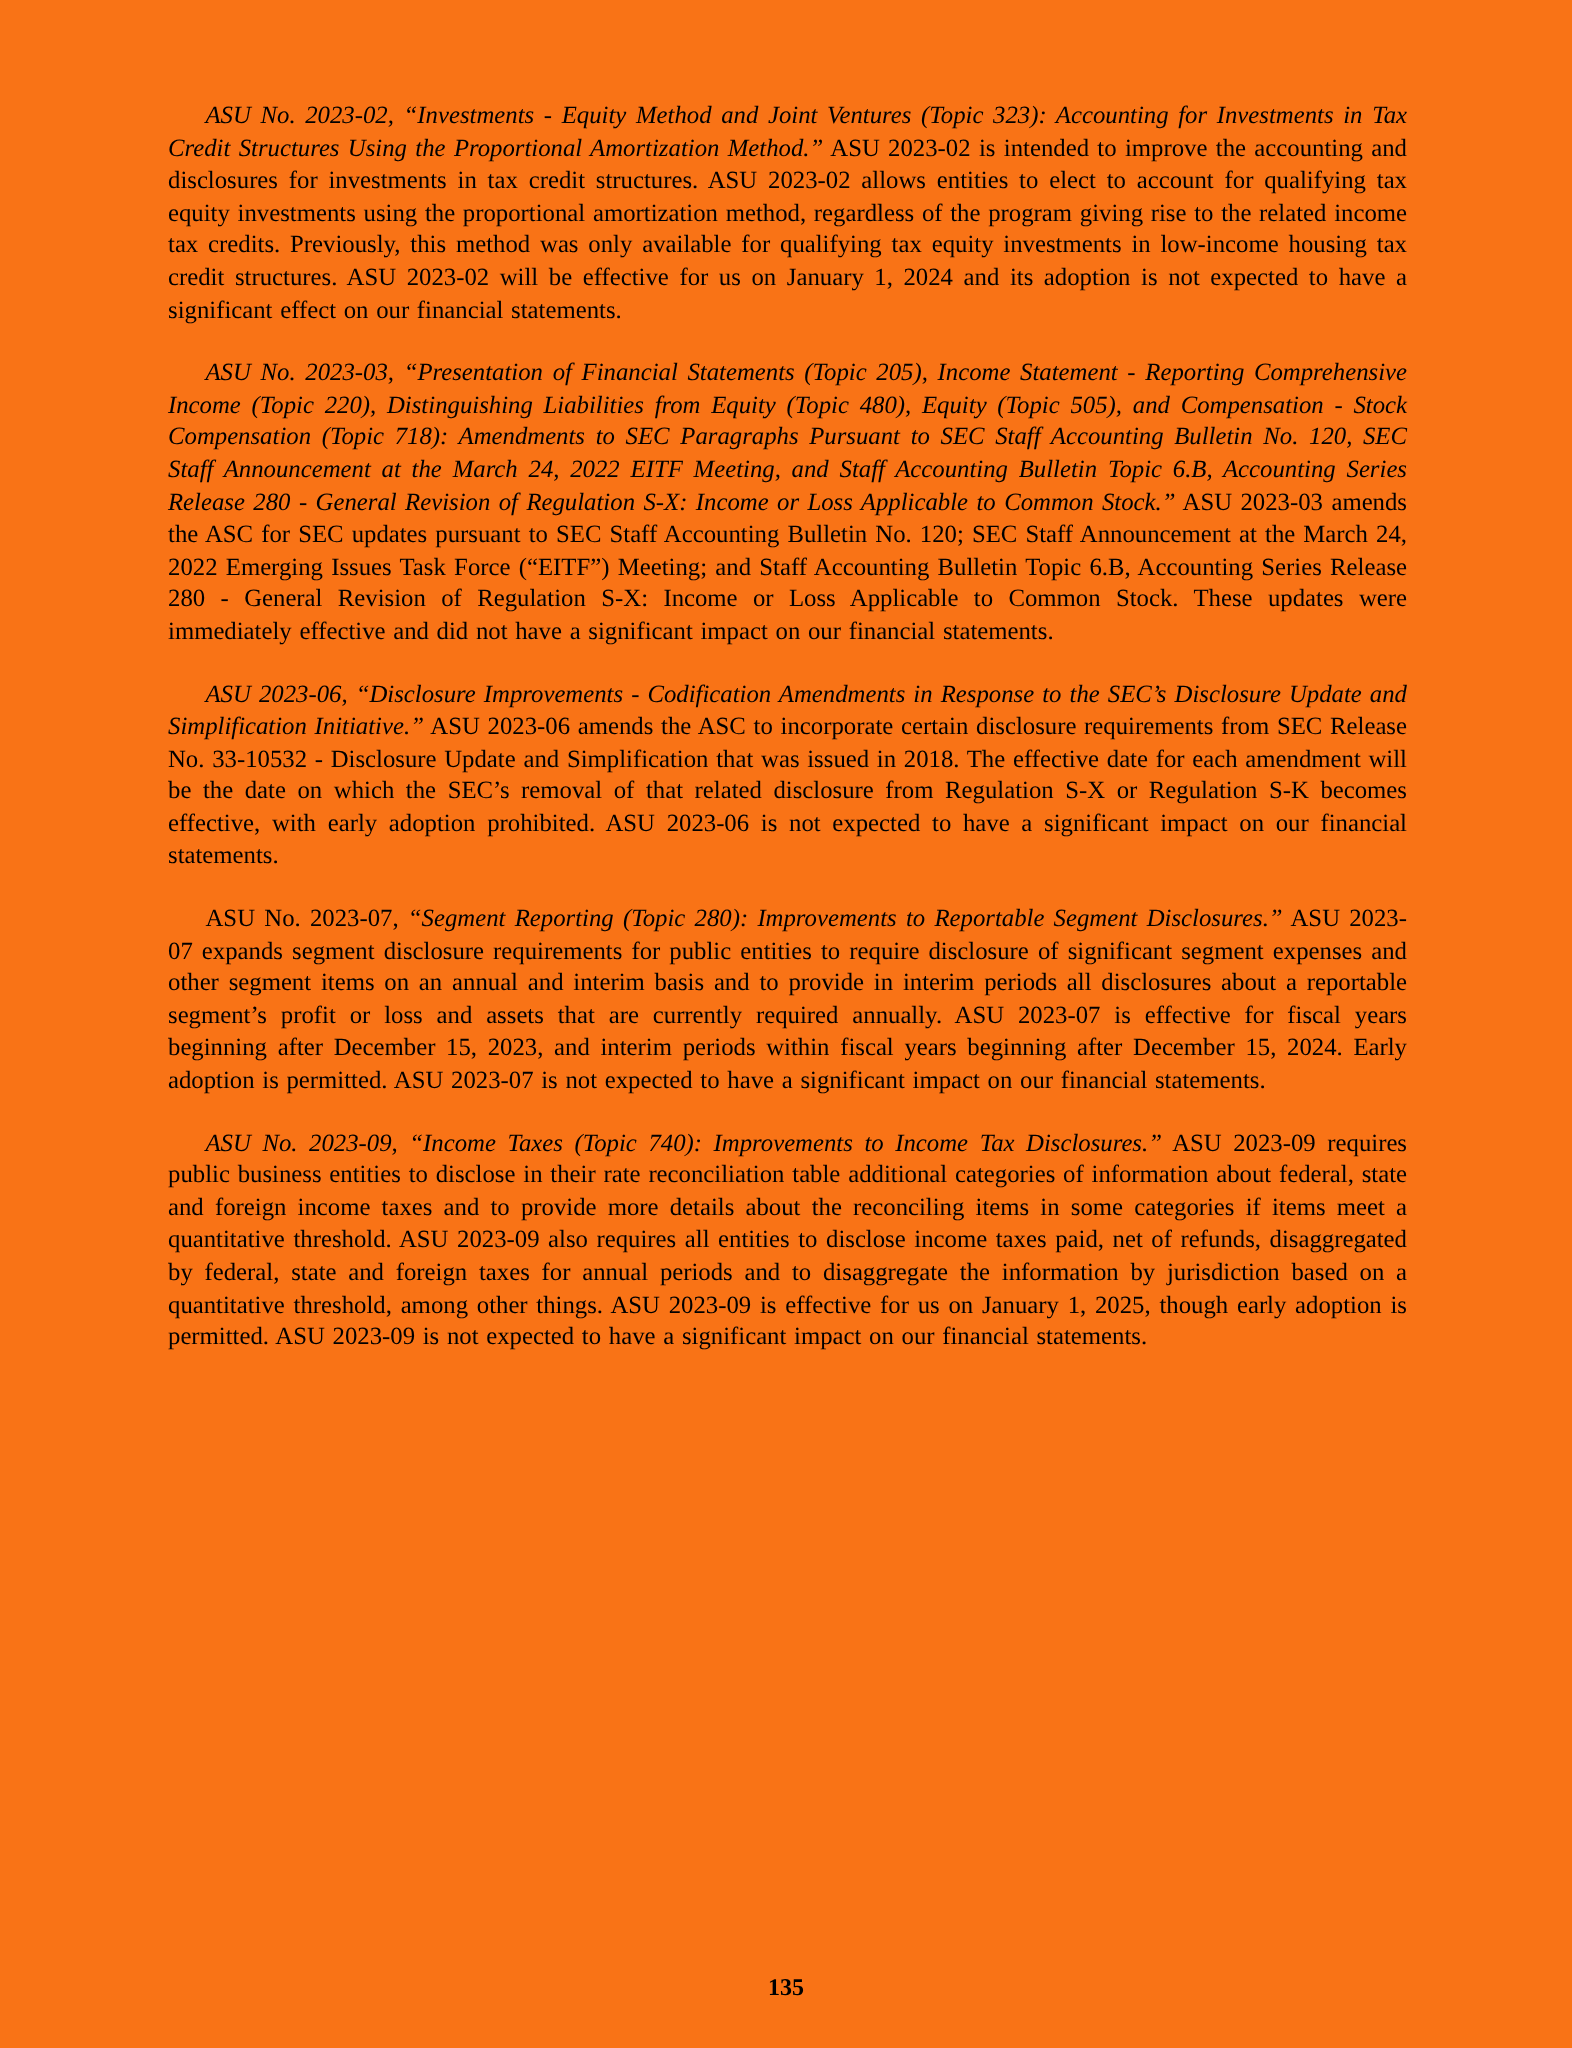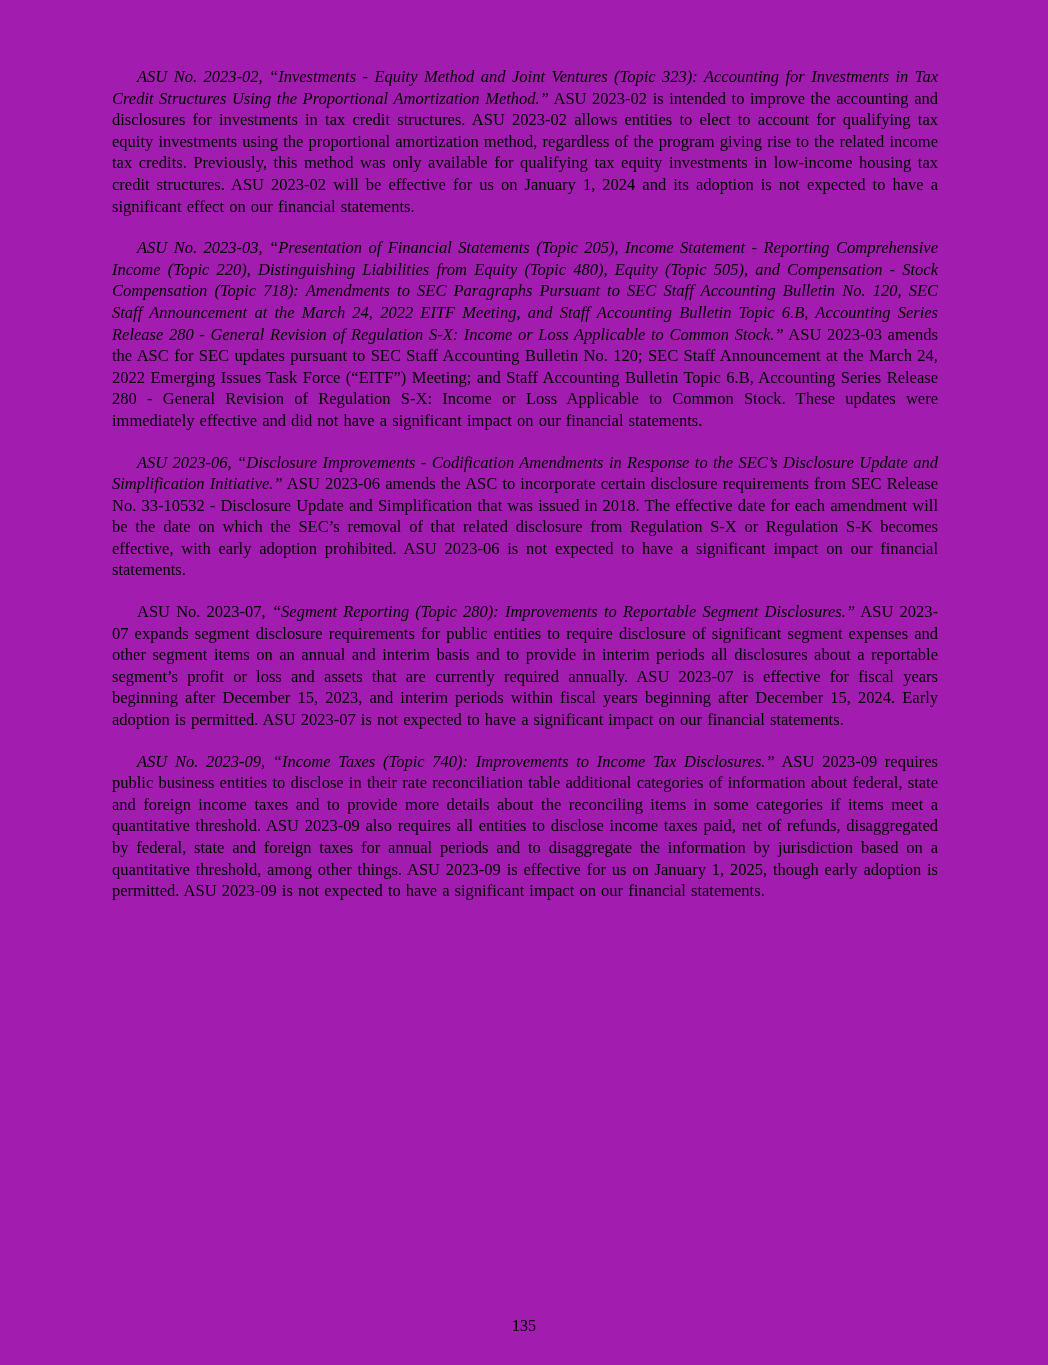--- a/index.html
+++ b/index.html
@@ -11,21 +11,21 @@
     width: 1048px;
     height: 1365px;
     position: relative;
     font-family: "Liberation Serif", serif;
     color: #000000;
     overflow: hidden;
   }
   .page {
     position: absolute;
     inset: 0;
-    background: #a21caf;
+    background: #f97316;
   }
   .content {
     padding: 66px 110px 0 112px;
   }
   p.para {
     margin: 0 0 20px 0;
     font-size: 16.5px;
     line-height: 21.6px;
     text-align: justify;
     text-indent: 25px;
@@ -35,20 +35,21 @@
     font-style: italic;
   }
   .footer {
     position: absolute;
     top: 1316px;
     left: 0;
     width: 100%;
     text-align: center;
     font-size: 16px;
     line-height: 20px;
+    font-weight: bold;
   }
 </style>
 </head>
 <body>
 
 <div class="page">
   <div class="content">
       <p class="para"><i>ASU No. 2023-02, “Investments - Equity Method and Joint Ventures (Topic 323): Accounting for Investments in Tax Credit Structures Using the Proportional Amortization Method.”</i><span> ASU 2023-02 is intended to improve the accounting and disclosures for investments in tax credit structures. ASU 2023-02 allows entities to elect to account for qualifying tax equity investments using the proportional amortization method, regardless of the program giving rise to the related income tax credits. Previously, this method was only available for qualifying tax equity investments in low-income housing tax credit structures. ASU 2023-02 will be effective for us on January 1, 2024 and its adoption is not expected to have a significant effect on our financial statements.</span></p>
       <p class="para"><i>ASU No. 2023-03, “Presentation of Financial Statements (Topic 205), Income Statement - Reporting Comprehensive Income (Topic 220), Distinguishing Liabilities from Equity (Topic 480), Equity (Topic 505), and Compensation - Stock Compensation (Topic 718): Amendments to SEC Paragraphs Pursuant to SEC Staff Accounting Bulletin No. 120, SEC Staff Announcement at the March 24, 2022 EITF Meeting, and Staff Accounting Bulletin Topic 6.B, Accounting Series Release 280 - General Revision of Regulation S-X: Income or Loss Applicable to Common Stock.”</i><span> ASU 2023-03 amends the ASC for SEC updates pursuant to SEC Staff Accounting Bulletin No. 120; SEC Staff Announcement at the March 24, 2022 Emerging Issues Task Force (“EITF”) Meeting; and Staff Accounting Bulletin Topic 6.B, Accounting Series Release 280 - General Revision of Regulation S-X: Income or Loss Applicable to Common Stock. These updates were immediately effective and did not have a significant impact on our financial statements.</span></p>
       <p class="para"><i>ASU 2023-06, “Disclosure Improvements - Codification Amendments in Response to the SEC’s Disclosure Update and Simplification Initiative.”</i><span> ASU 2023-06 amends the ASC to incorporate certain disclosure requirements from SEC Release No. 33-10532 - Disclosure Update and Simplification that was issued in 2018. The effective date for each amendment will be the date on which the SEC’s removal of that related disclosure from Regulation S-X or Regulation S-K becomes effective, with early adoption prohibited. ASU 2023-06 is not expected to have a significant impact on our financial statements.</span></p>

